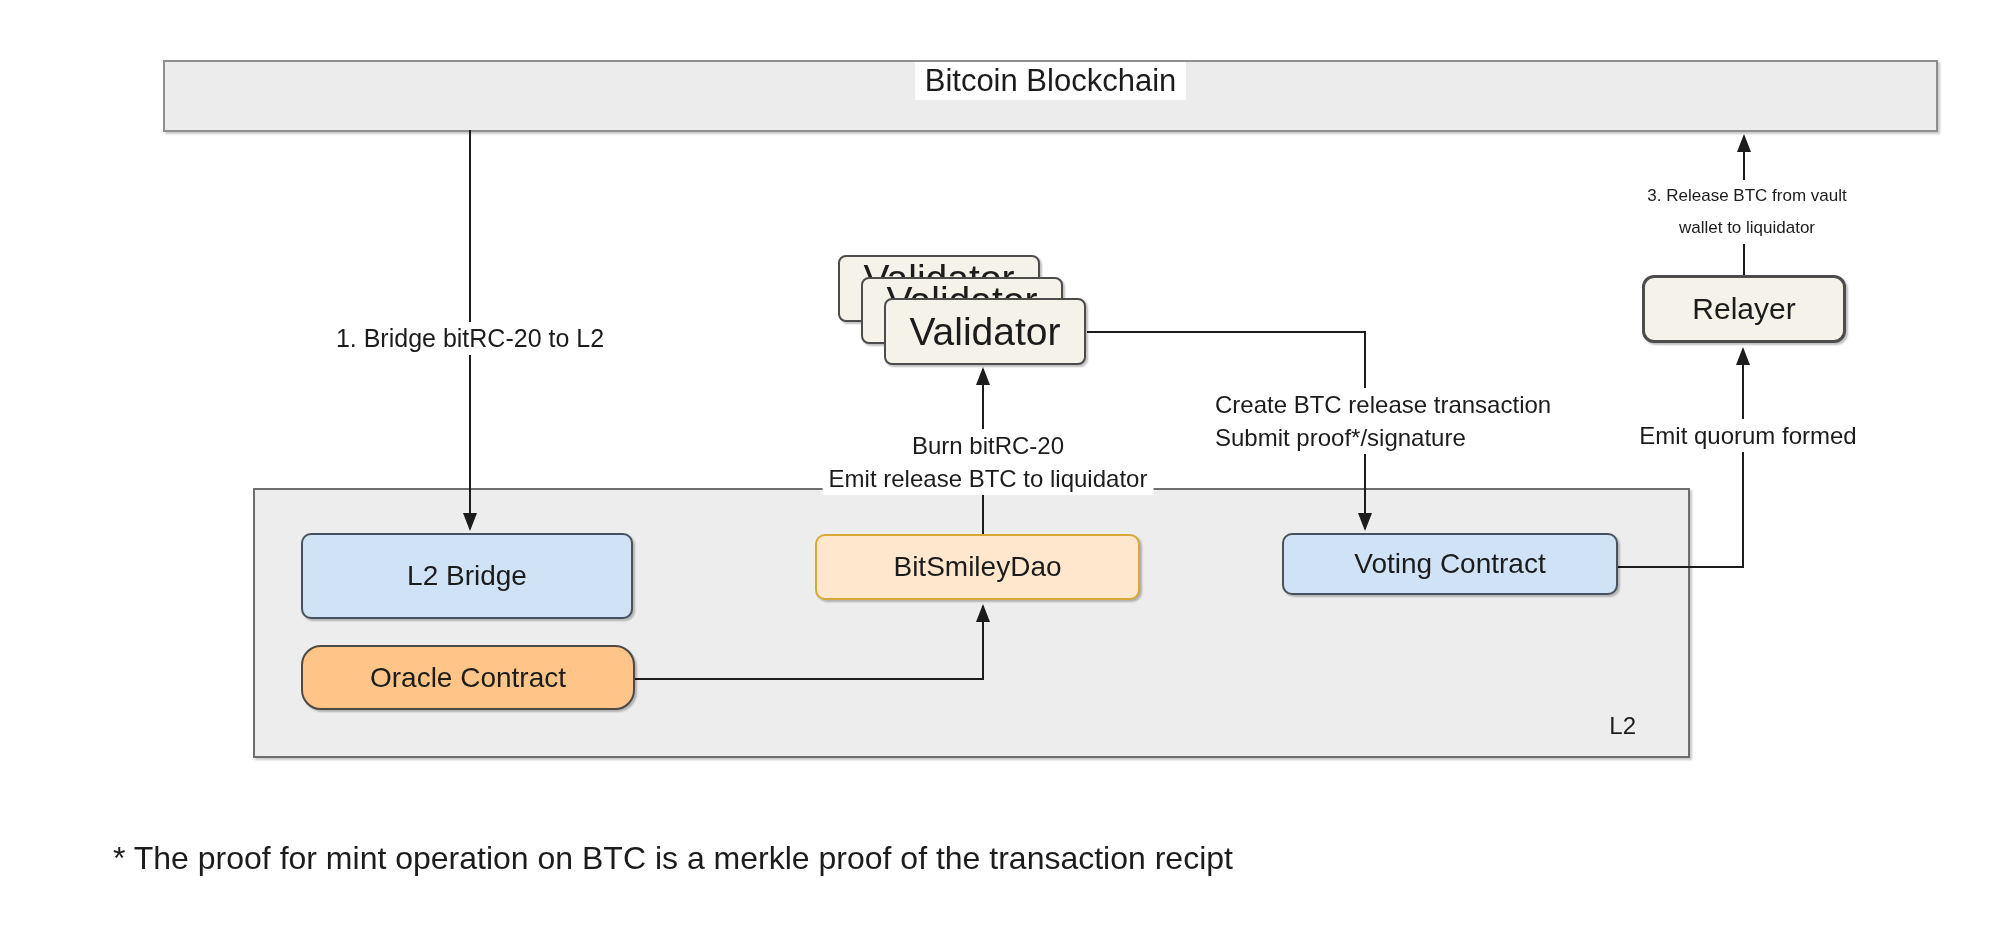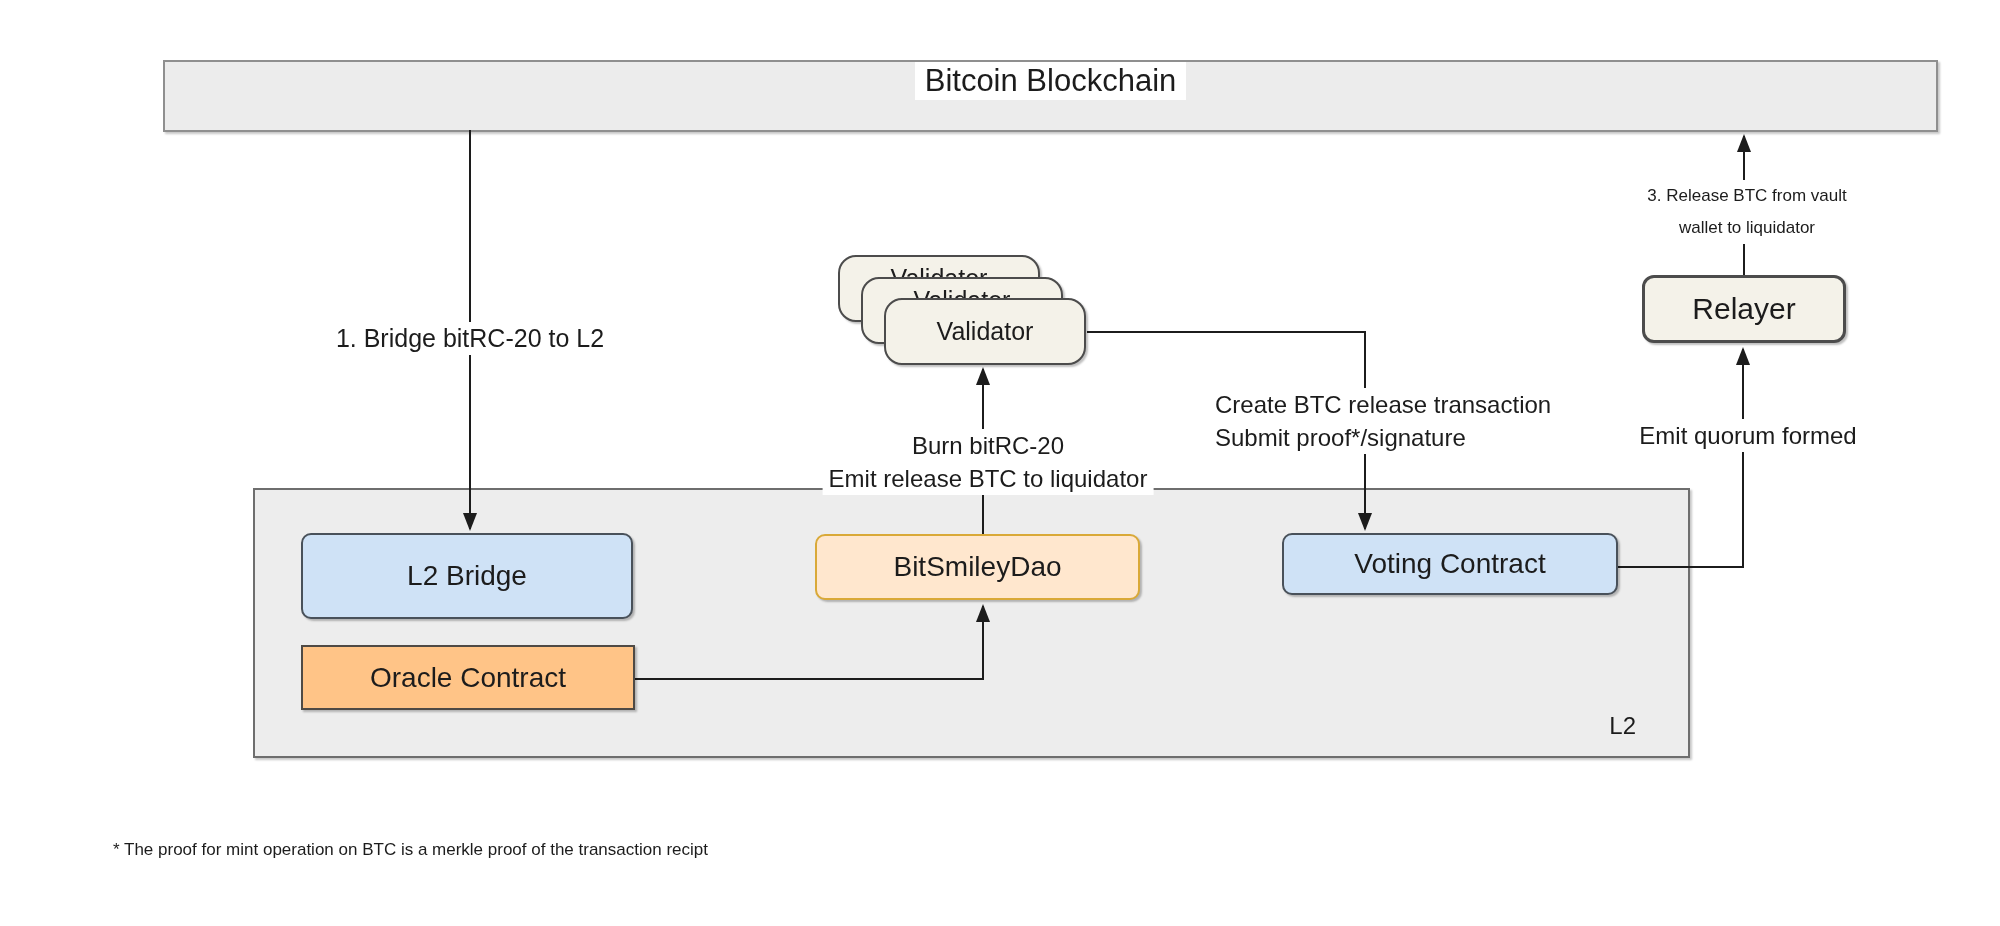--- a/index.html
+++ b/index.html
@@ -31,30 +31,30 @@
   }
 
   
   .node{
     display:flex;align-items:center;justify-content:center;
     border-radius:10px;font-size:28px;
     box-shadow:2px 2px 2px rgba(0,0,0,0.25);
     box-sizing:border-box;z-index:4;
   }
   .blue{background:#cfe2f6;border:2px solid #49515a;}
-  .orange{background:#ffc487;border:2px solid #4f4a45;border-radius:0;}
+  .orange{background:#ffc487;border:2px solid #4f4a45;border-radius:20px;}
   .peach{background:#ffe7ce;border:2px solid #d9a938;}
   .cream{background:#f4f2e9;border:2px solid #4c4c4c;}
 
   .n-l2bridge{left:301px;top:533px;width:332px;height:86px;}
   .n-bitsmiley{left:815px;top:534px;width:325px;height:66px;}
   .n-voting{left:1282px;top:533px;width:336px;height:62px;}
   .n-oracle{left:301px;top:645px;width:334px;height:65px;}
 
-  .n-validator{width:202px;height:67px;font-size:25px;border-radius:18px;}
+  .n-validator{width:202px;height:67px;font-size:39px;border-radius:8px;}
   .v-back{left:838px;top:255px;z-index:2;padding-bottom:20px;}
   .v-mid{left:861px;top:277px;z-index:3;padding-bottom:20px;}
   .v-front{left:884px;top:298px;z-index:4;}
 
   .n-relayer{left:1642px;top:275px;width:204px;height:68px;font-size:30px;border-radius:12px;border-width:3px;}
 
   
   .wires{left:0;top:0;z-index:1;}
 
   
@@ -62,21 +62,21 @@
     z-index:6;font-size:24px;line-height:33px;background:#ffffff;
     padding:0 6px;white-space:nowrap;
   }
   .center{text-align:center;transform:translateX(-50%);}
   .lab-bridge{left:470px;top:322px;font-size:25px;}
   .lab-burn{left:988px;top:429px;}
   .lab-create{left:1209px;top:388px;text-align:left;}
   .lab-quorum{left:1748px;top:419px;}
   .lab-release{left:1747px;top:180px;font-size:17px;line-height:32px;}
 
-  .footnote{left:113px;top:840px;font-size:17px;z-index:6;}
+  .footnote{left:113px;top:840px;font-size:32px;z-index:6;}
 </style>
 </head>
 <body>
 
 <svg class="abs wires" width="2000" height="926" viewBox="0 0 2000 926">
   <defs>
     <marker id="arrow" markerWidth="10" markerHeight="8" refX="8" refY="3.5" orient="auto" markerUnits="strokeWidth">
       <path d="M0,0 L9,3.5 L0,7 z" fill="#1c1c1c"></path>
     </marker>
   </defs>

